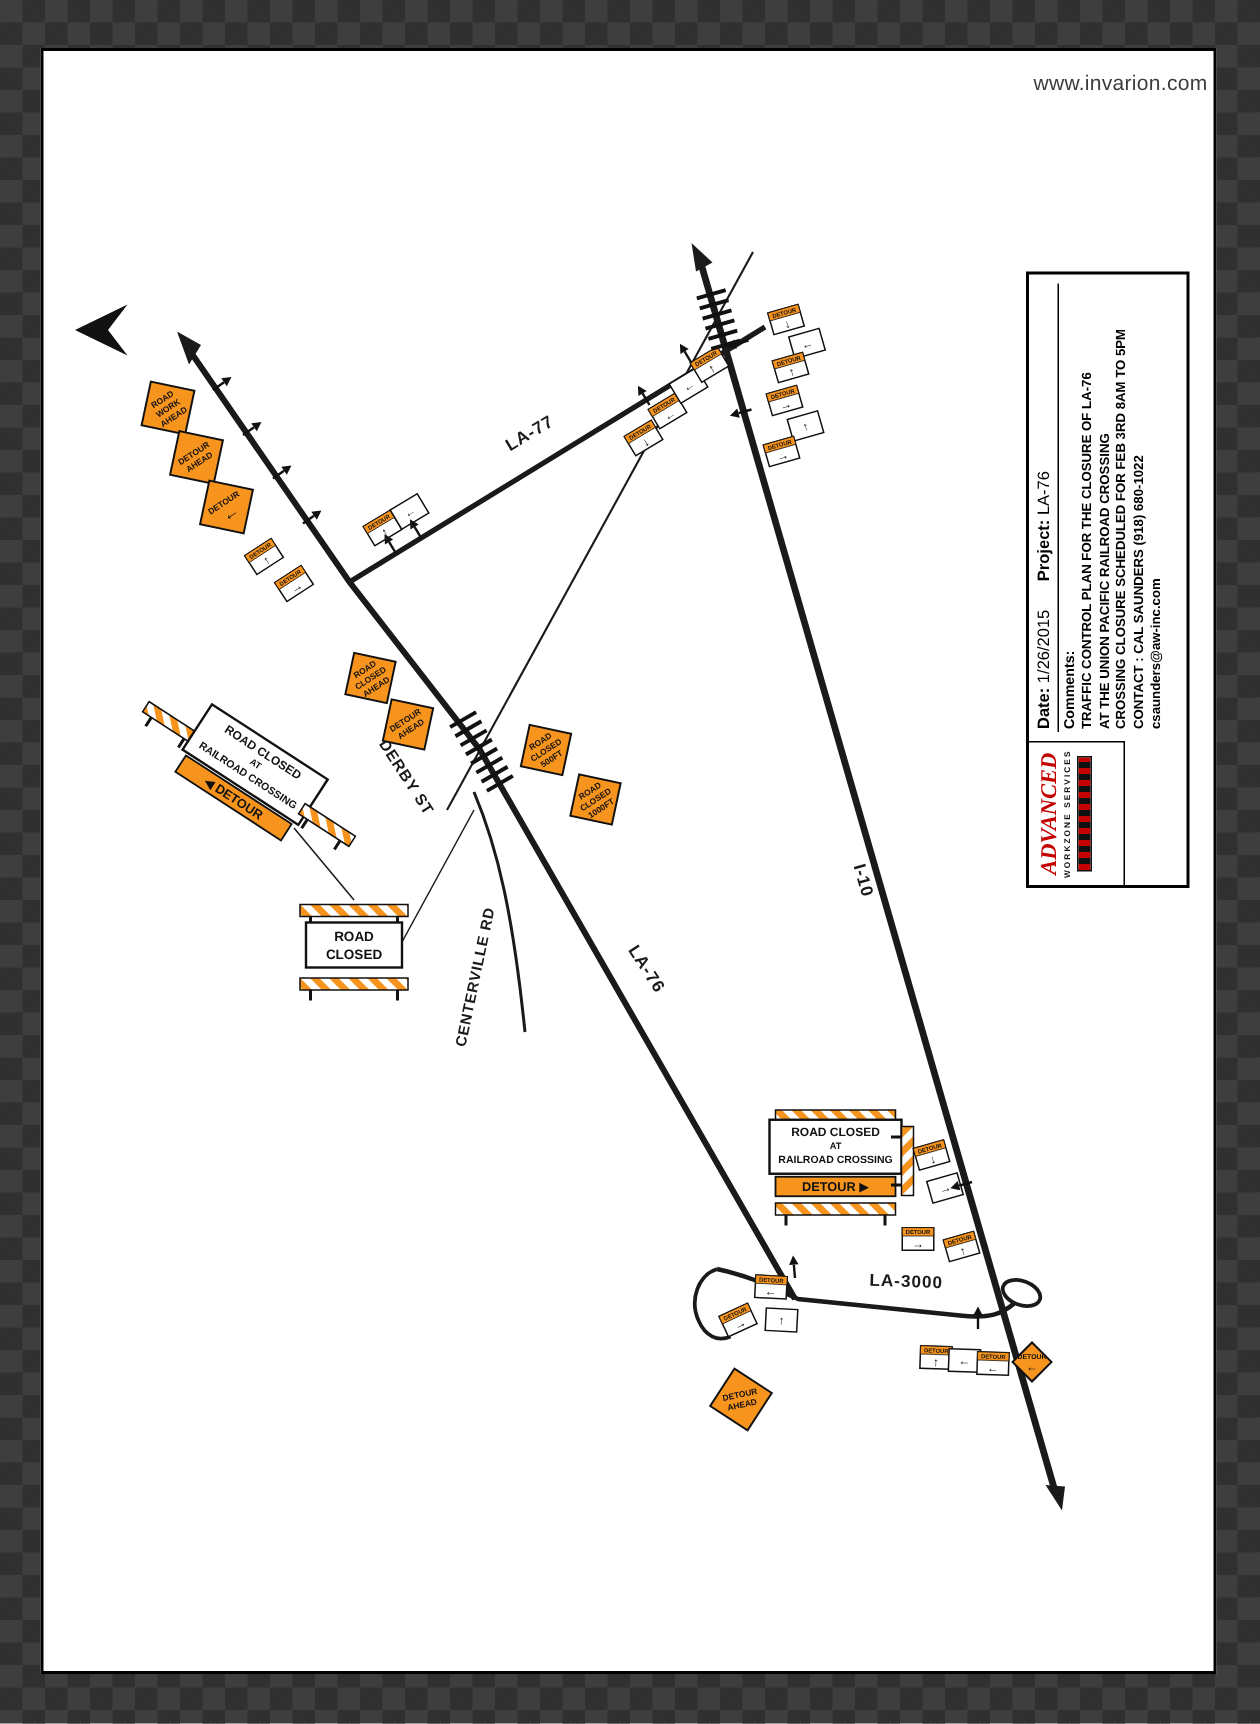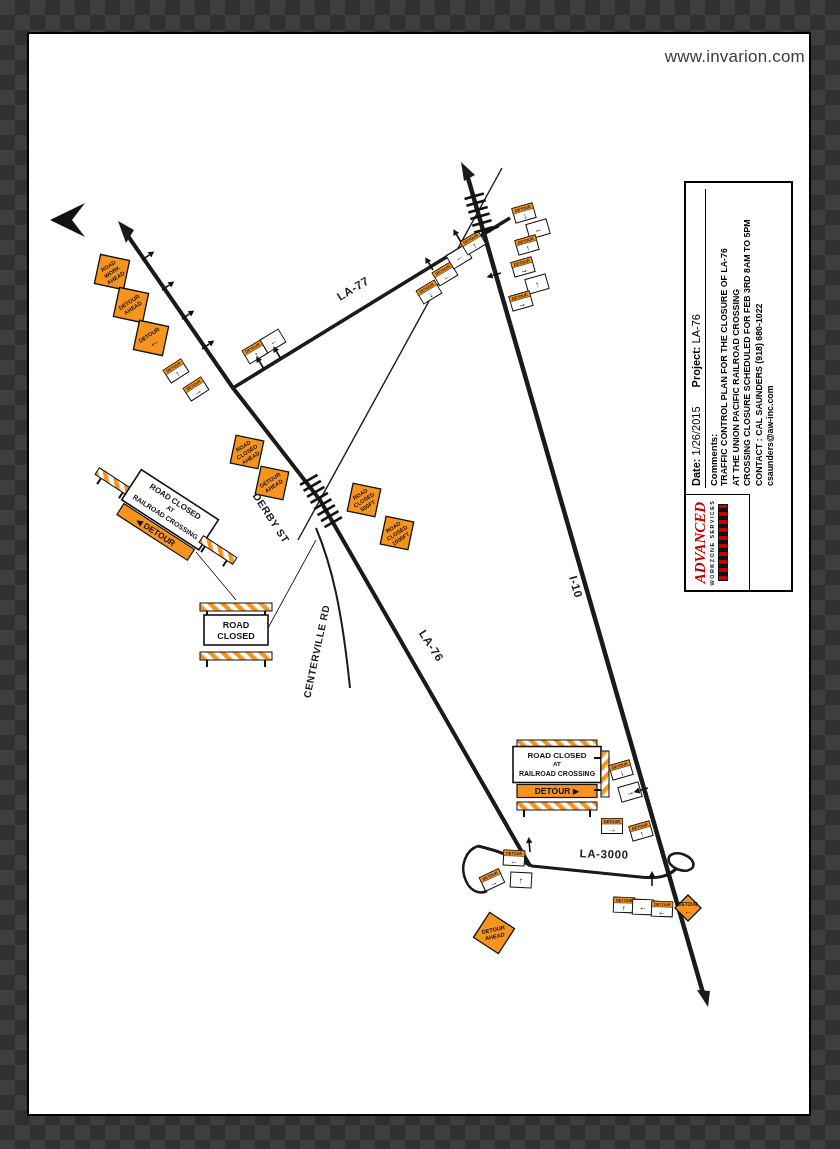--- a/index.html
+++ b/index.html
@@ -13,21 +13,21 @@
     background-size:30px 30px;
     background-position:0 0,15px 15px;
     font-family:"Liberation Sans","DejaVu Sans",sans-serif;
   }
   .sheet{
     position:absolute;left:27px;top:32px;width:784px;height:1084px;
     background:#ffffff;border:2px solid #000;box-sizing:border-box;
   }
   .site-url{
     position:absolute;left:600px;top:47px;width:205px;text-align:right;
-    font-size:17px;color:#3c3c3c;letter-spacing:0.2px;
+    font-size:14px;color:#3c3c3c;letter-spacing:0.2px;
   }
   svg#plan-svg{position:absolute;left:0;top:0;}
   svg text{font-family:"Liberation Sans","DejaVu Sans",sans-serif;}
 
   
   .title-block{
     position:absolute;left:684px;top:181px;width:109px;height:411px;
     background:#fff;border:2px solid #000;box-sizing:border-box;
   }
   .tb-rot{

